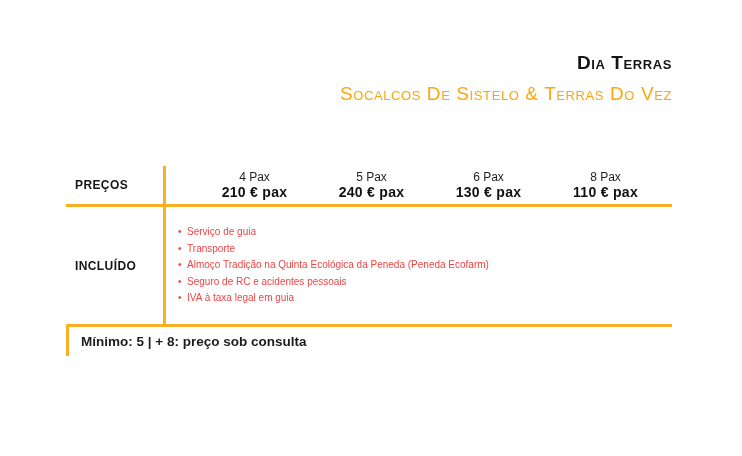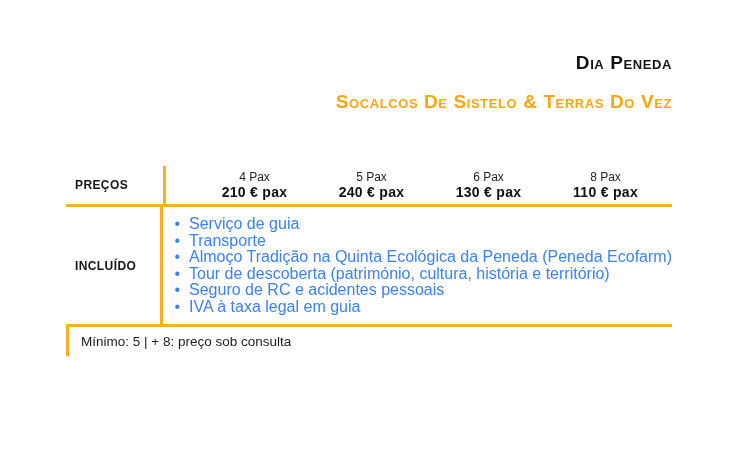--- a/index.html
+++ b/index.html
@@ -21,23 +21,23 @@
   }
   .title {
     font-size: 19px;
     font-weight: 700;
     font-variant: small-caps;
     letter-spacing: 0.6px;
     color: var(--text, #141414);
     line-height: 22px;
   }
   .subtitle {
-    margin-top: 17px;
+    margin-top: 9px;
     font-size: 19px;
-    font-weight: 700;
+    font-weight: 400;
     font-variant: small-caps;
     letter-spacing: 0.6px;
     color: var(--accent-title, #FBA60F);
     line-height: 22px;
   }
 
   
   .table {
     position: absolute;
     left: 66px; top: 166px;
@@ -92,45 +92,46 @@
   
   .row-included { height: 117px; }
   .included {
     display: flex;
     flex-direction: column;
     justify-content: center;
     padding-left: 12px;
   }
   .included ul { list-style: none; margin: 0; padding: 0; }
   .included li {
-    font-size: 16px;
+    font-size: 10px;
     line-height: 16.5px;
-    color: #3b82f6;
+    color: #ef4444;
     white-space: nowrap;
   }
   .included li::before { content: "\2022\00a0\00a0"; }
 
   
   .row-people { height: 29px; }
   .people {
     display: flex;
     align-items: center;
     padding-left: 12px;
     font-size: 13.5px;
     color: #1c1c1c;
     white-space: nowrap;
+    font-weight: bold;
   }
 </style>
 </head>
 <body>
 
 <div class="page">
 
   <div class="header">
-    <div class="title">Dia Peneda</div>
+    <div class="title">Dia Terras</div>
     <div class="subtitle">Socalcos De Sistelo &amp; Terras Do Vez</div>
   </div>
 
   <div class="table">
 
     <div class="row row-prices">
       <div class="label-cell">PREÇOS</div>
       <div class="content-cell prices" id="price-columns">
           <div class="price-col">
             <div class="pax">4 Pax</div>
@@ -153,21 +154,20 @@
 
     <div class="hrule"></div>
 
     <div class="row row-included">
       <div class="label-cell">INCLUÍDO</div>
       <div class="content-cell included">
         <ul id="included-list">
             <li>Serviço de guia</li>
             <li>Transporte</li>
             <li>Almoço Tradição na Quinta Ecológica da Peneda (Peneda Ecofarm)</li>
-            <li>Tour de descoberta (património, cultura, história e território)</li>
             <li>Seguro de RC e acidentes pessoais</li>
             <li>IVA à taxa legal em guia</li>
           </ul>
       </div>
     </div>
 
     <div class="hrule"></div>
 
     <div class="row row-people">
       <div class="content-cell people">Mínimo: 5 | + 8: preço sob consulta</div>

